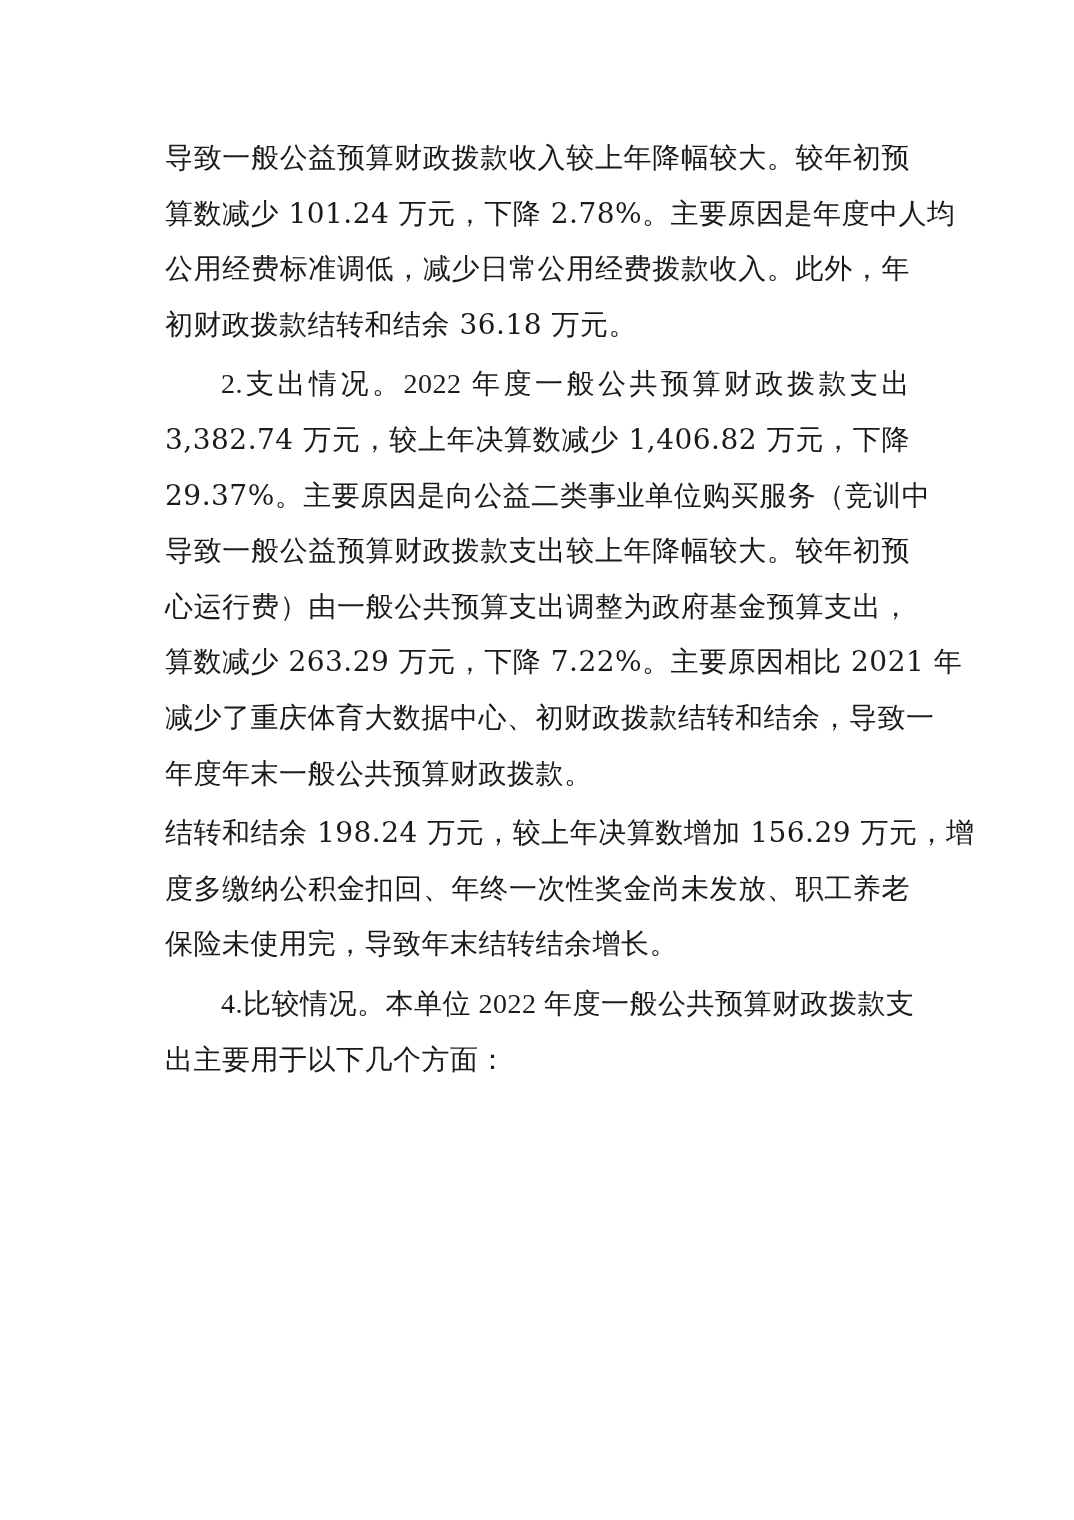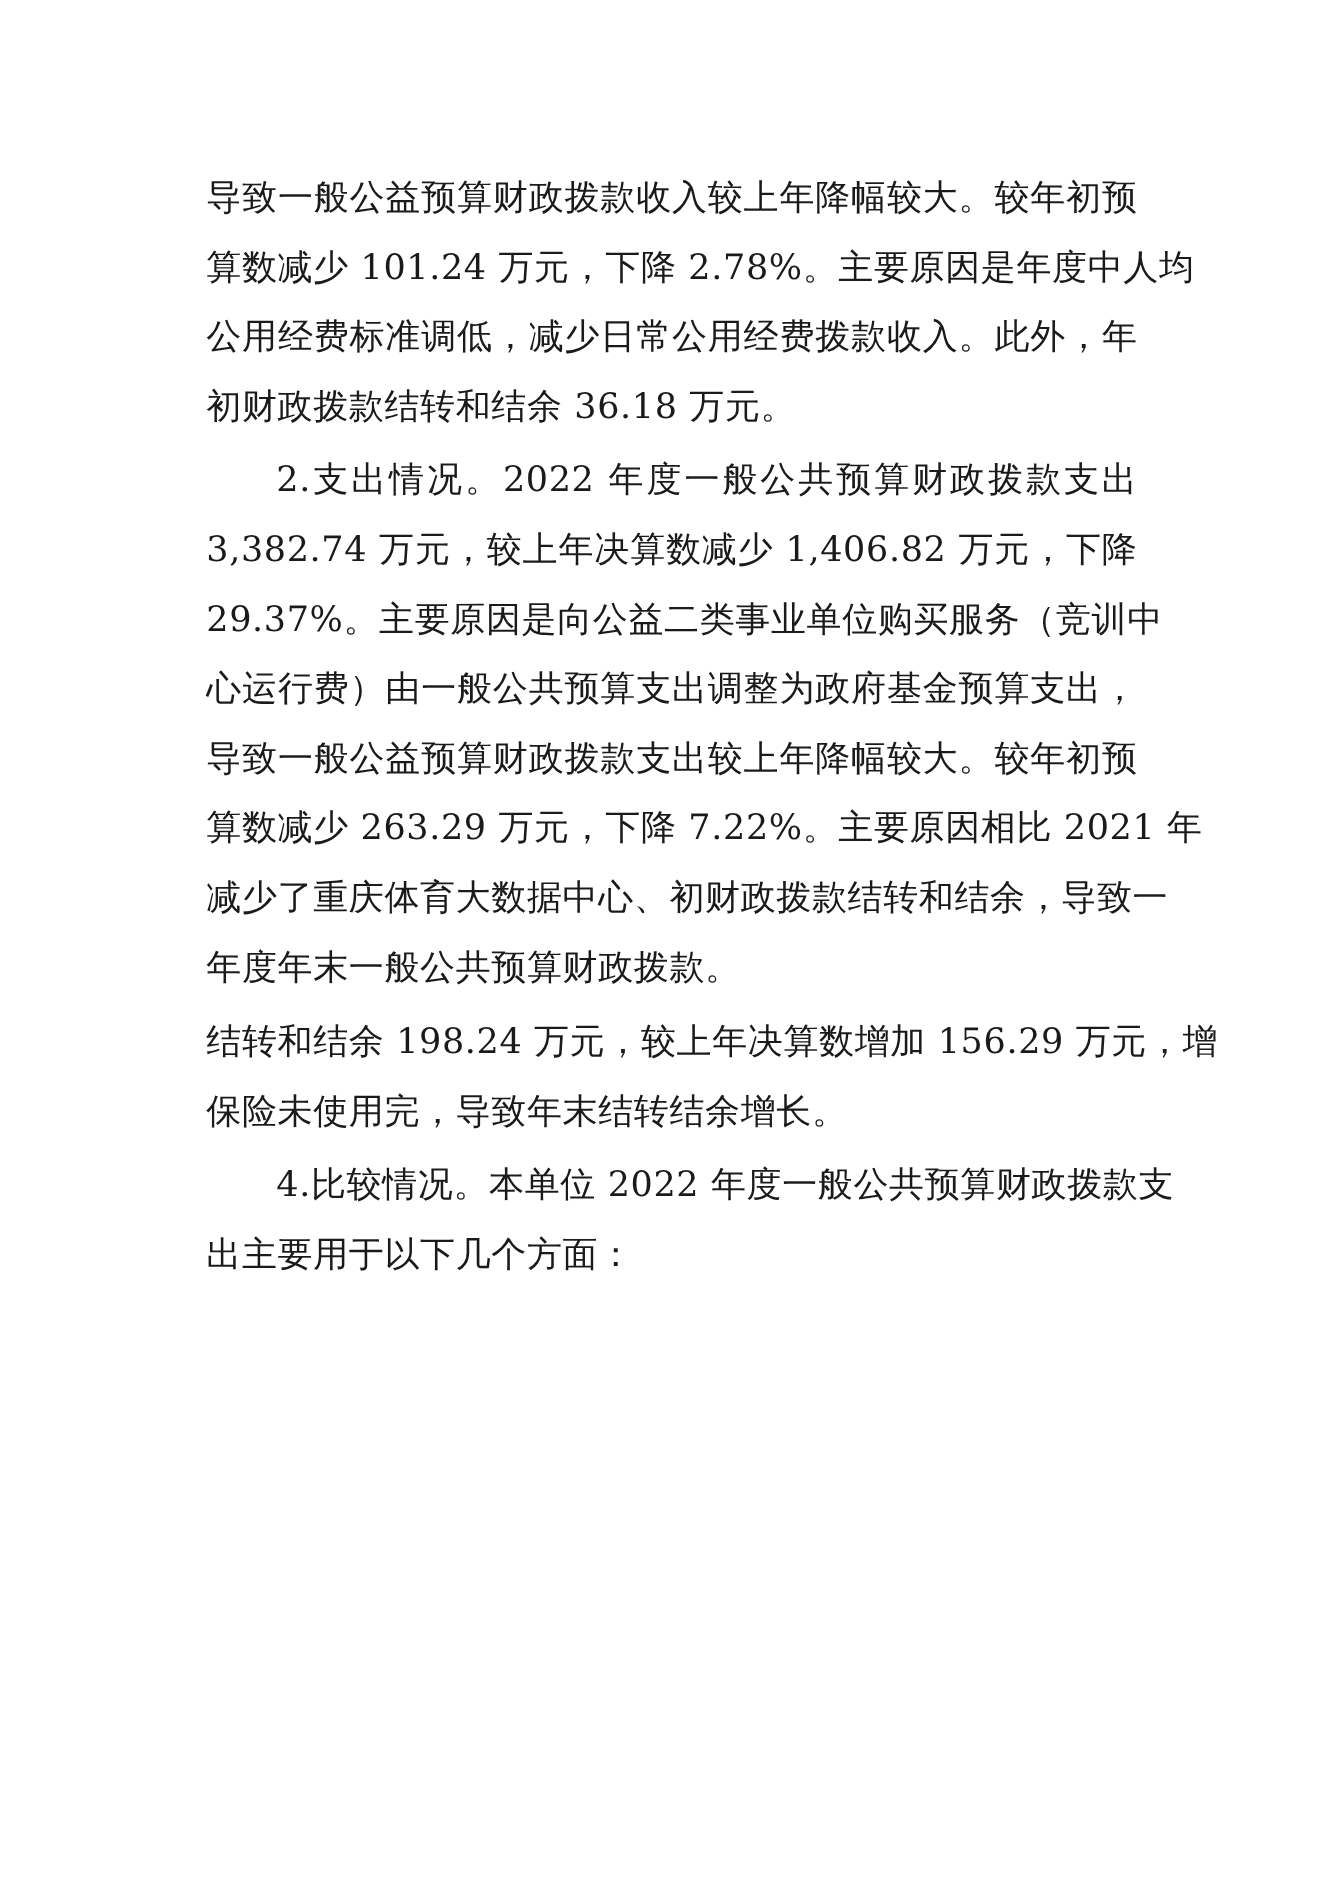--- a/index.html
+++ b/index.html
@@ -32,47 +32,49 @@
       white-space: nowrap;
       text-align: justify;
       text-align-last: justify;
       letter-spacing: 0.5px;
     }
     .line.last {
       text-align-last: left;
     }
     .line.indent {
       padding-left: 56px;
+      font-family: Liberation Serif, serif;
     }
   </style>
 </head>
 <body>
 
 <div class="page">
 
   <div class="para">
     <span class="line">导致一般公益预算财政拨款收入较上年降幅较大。较年初预</span>
     <span class="line">算数减少 101.24 万元，下降 2.78%。主要原因是年度中人均</span>
     <span class="line">公用经费标准调低，减少日常公用经费拨款收入。此外，年</span>
     <span class="line last">初财政拨款结转和结余 36.18 万元。</span>
   </div>
 
   <div class="para">
     <span class="line indent">2.支出情况。2022 年度一般公共预算财政拨款支出</span>
     <span class="line">3,382.74 万元，较上年决算数减少 1,406.82 万元，下降</span>
     <span class="line">29.37%。主要原因是向公益二类事业单位购买服务（竞训中</span>
+    <span class="line">导致一般公益预算财政拨款支出较上年降幅较大。较年初预</span>
     <span class="line">心运行费）由一般公共预算支出调整为政府基金预算支出，</span>
-    <span class="line">导致一般公益预算财政拨款支出较上年降幅较大。较年初预</span>
     <span class="line">算数减少 263.29 万元，下降 7.22%。主要原因相比 2021 年</span>
     <span class="line">减少了重庆体育大数据中心、初财政拨款结转和结余，导致一</span>
     <span class="line last">年度年末一般公共预算财政拨款。</span>
   </div>
 
   <div class="para">
     <span class="line">结转和结余 198.24 万元，较上年决算数增加 156.29 万元，增</span>
+    <span class="line">度多缴纳公积金扣回、年终一次性奖金尚未发放、职工养老</span>
     <span class="line last">保险未使用完，导致年末结转结余增长。</span>
   </div>
 
   <div class="para">
     <span class="line indent">4.比较情况。本单位 2022 年度一般公共预算财政拨款支</span>
     <span class="line last">出主要用于以下几个方面：</span>
   </div>
 
 
 </div>

